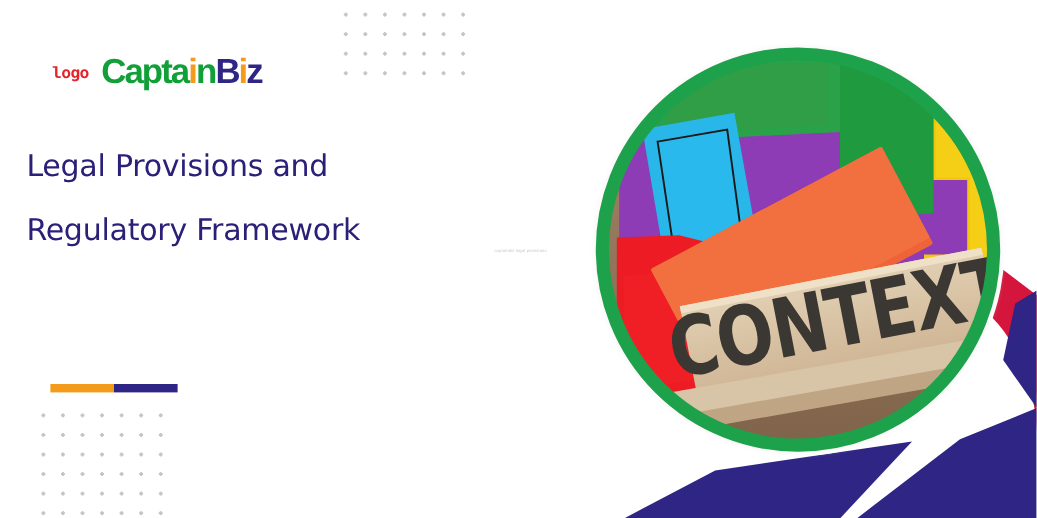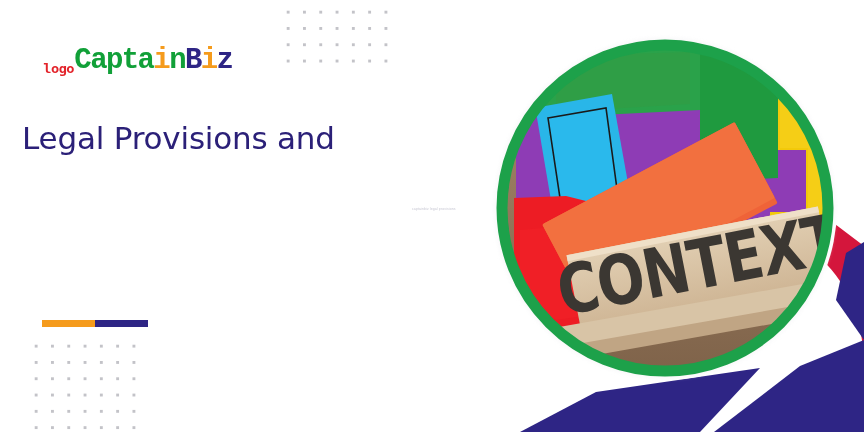--- a/index.html
+++ b/index.html
@@ -19,53 +19,53 @@
     background-image:radial-gradient(#c3c3c8 1.4px, transparent 1.5px);
     background-size:16.3px 16.3px;
     background-position:2px 2px;
   }
   #dots-top    { left:278px; top:2px;   width:122px; height:68px; }
   #dots-bottom { left:26px;  top:336px; width:122px; height:96px; }
 
   
   #logo-wrap {
     position:absolute; left:44px; top:47px;
-    display:flex; align-items:flex-end;
+    display:flex; align-items:center;
     user-select:none;
   }
   #logo-sup {
     font-family:"DejaVu Sans Mono", monospace;
     font-weight:700;
     font-size:13px;
     letter-spacing:-0.5px;
     color:#e3242b;
     line-height:1;
     margin-top:2px;
     transform:scaleX(1.05);
   }
   #logo-word {
-    font-family:Liberation Mono, monospace;
+    font-family:Liberation Sans, sans-serif;
     font-weight:700;
     font-size:29px;
     line-height:0.95;
     letter-spacing:-1.6px;
-    margin-left:1px;
+    margin-left:11px;
   }
   #logo-word .seg-a { color:#11a038; }
   #logo-word .seg-b { color:#2e2585; }
   #logo-word .dot-i { color:#f59b1c; }
 
   
   #headline {
     position:absolute; left:22px; top:112px;
     width:470px;
     color:#2b2078;
     font-family:"DejaVu Sans", sans-serif;
     font-weight:400;
-    font-size:31px;
+    font-size:25px;
     line-height:53px;
     letter-spacing:-0.2px;
   }
   #headline .ln { display:block; white-space:nowrap; }
 
   
   #accent-rule {
     position:absolute; left:42px; top:320px;
     width:106px; height:7px;
     display:flex;
@@ -189,20 +189,21 @@
     </svg>
   </div>
 
   <div id="logo-wrap">
     <span id="logo-sup">logo</span>
     <span id="logo-word"><span class="seg-a">C</span><span class="seg-a">apta</span><span class="dot-i">i</span><span class="seg-a">n</span><span class="seg-b">B</span><span class="dot-i">i</span><span class="seg-b">z</span></span>
   </div>
 
   <div id="headline">
     <span class="ln">Legal Provisions and</span>
+    <span class="ln">Regulatory Framework</span>
   </div>
 
   <div id="accent-rule">
     <span class="bar-orange"></span>
     <span class="bar-navy"></span>
   </div>
 
   <div id="watermark">captainbiz legal provisions</div>
 
 </div>

